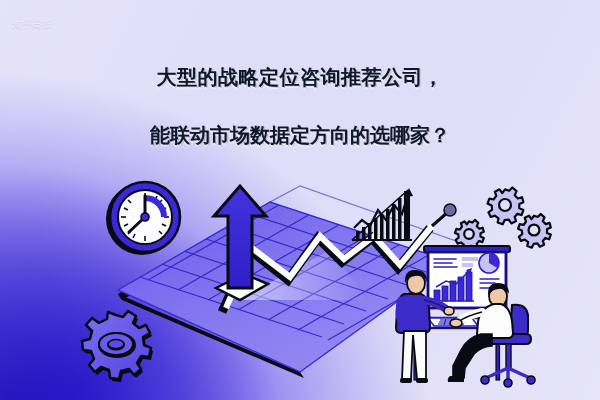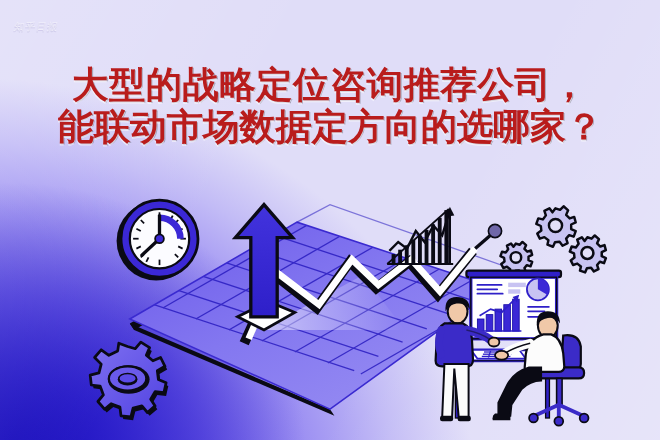--- a/index.html
+++ b/index.html
@@ -34,30 +34,30 @@
     text-shadow:0 1px 0 rgba(150,145,200,.25);
     transform:skewX(-12deg);
     user-select:none;
   }
 
   
   .headline{
     position:absolute;left:0;right:0;top:58px;
     text-align:center;
     font-weight:900;
-    font-size:33px;
+    font-size:20px;
     line-height:38px;
     letter-spacing:.5px;
-    color:#b91c1c;
+    color:#0f172a;
     text-shadow:
       0 2px 0 rgba(255,255,255,.55),
       1px 1px 0 rgba(0,0,0,.25);
     white-space:nowrap;
   }
-  .headline .l2{letter-spacing:0px;}
+  .headline .l2{letter-spacing:0px;margin-top:20px;}
 
   
   #art{position:absolute;left:0;top:0;width:600px;height:400px;}
 </style>
 </head>
 <body>
 
 <div id="stage">
 
   <div class="bg-base"></div>

